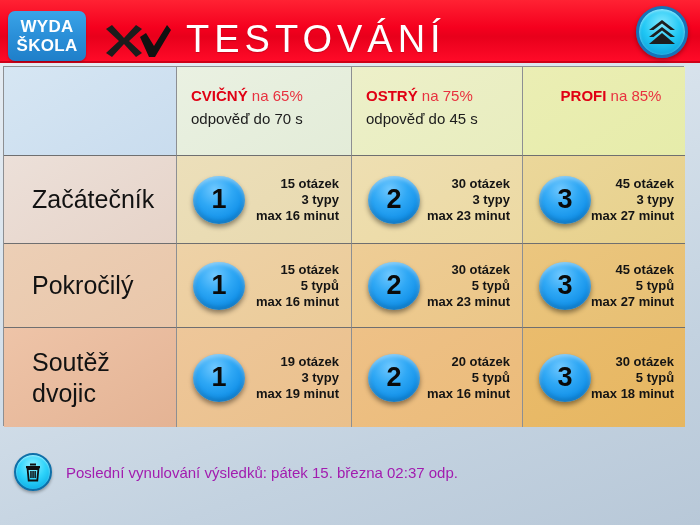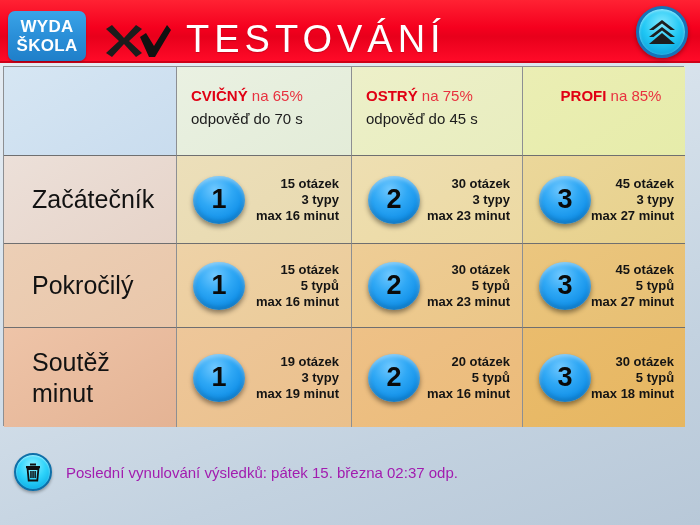--- a/index.html
+++ b/index.html
@@ -258,21 +258,21 @@
   </div>
   <div class="cell data d-r2c3">
     <div class="num-ball">3</div>
     <div class="stats">
       <div>45 otázek</div>
       <div>5 typů</div>
       <div>max 27 minut</div>
     </div>
   </div>
 
-  <div class="cell rowlabel rl-3">Soutěž minut</div>
+  <div class="cell rowlabel rl-3">Soutěž dvojic</div>
   <div class="cell data d-r3c1">
     <div class="num-ball">1</div>
     <div class="stats">
       <div>19 otázek</div>
       <div>3 typy</div>
       <div>max 19 minut</div>
     </div>
   </div>
   <div class="cell data d-r3c2">
     <div class="num-ball">2</div>

